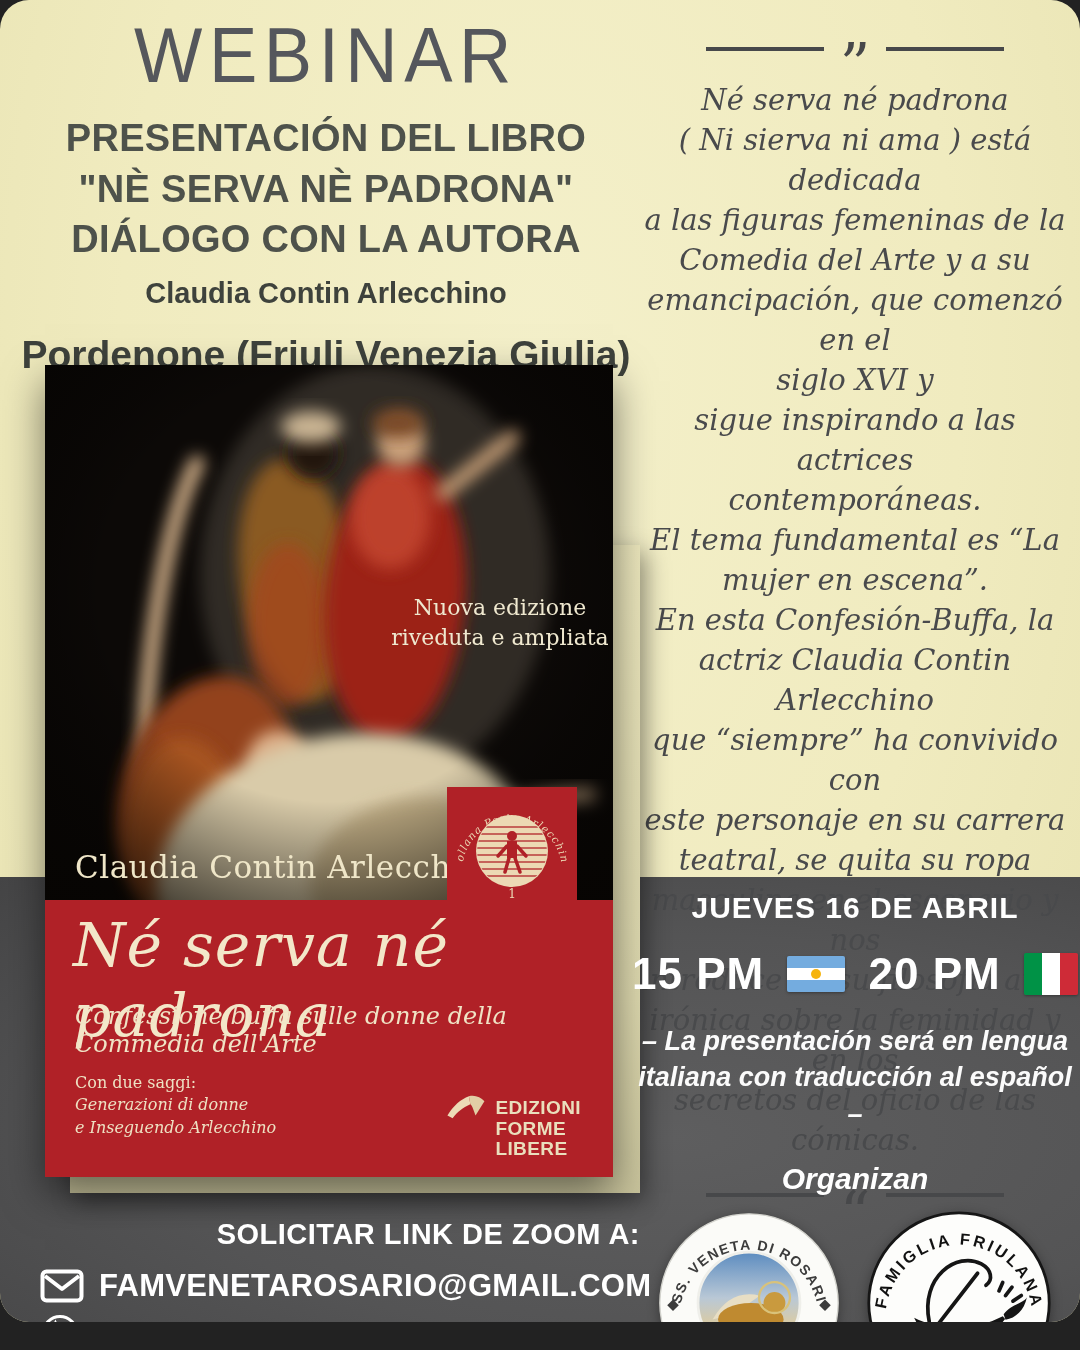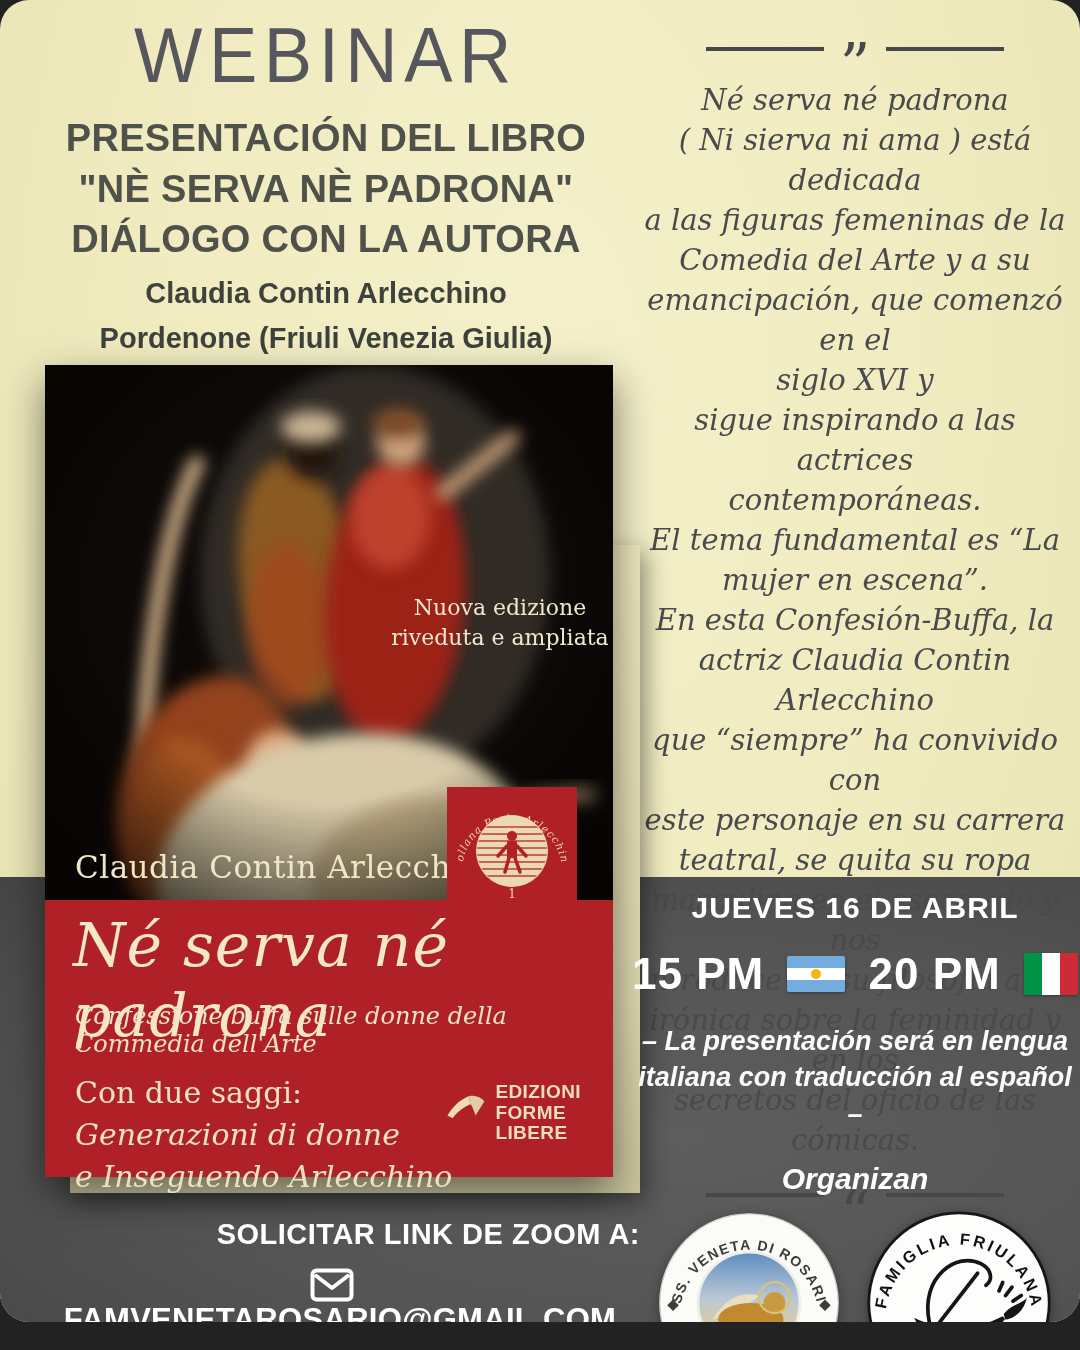--- a/index.html
+++ b/index.html
@@ -18,21 +18,21 @@
   .title-block{position:absolute;left:20px;top:14px;width:612px;text-align:center;}
   .webinar{
     margin:0;font-weight:100;font-size:77px;line-height:1.08;color:#55575c;
     letter-spacing:7px;transform:scaleX(.94);transform-origin:center;
   }
   .presentation-title{
     margin:16px 0 0 0;font-size:38px;line-height:1.33;font-weight:800;
     color:#4e524b;white-space:pre-line;letter-spacing:.3px;
   }
   .author-name{margin-top:12px;font-size:29px;font-weight:800;color:#3e423c;}
-  .author-location{margin-top:12px;font-size:29px;font-weight:800;color:#3e423c;}
+  .author-location{margin-top:23px;font-size:39px;font-weight:800;color:#3e423c;}
   
   .quote-block{position:absolute;left:632px;top:26px;width:446px;text-align:center;color:#48494b;}
   .quote-rule-row{display:flex;align-items:center;justify-content:center;height:46px;}
   .quote-rule{flex:0 0 118px;height:4px;background:#47484a;margin:0 16px;}
   .quote-mark{
     font-family:"DejaVu Serif", serif;font-size:60px;line-height:0;
     transform:translateY(16px);color:#47484a;
   }
   .quote-mark.bottom{transform:translateY(18px);}
   .quote-text{
@@ -65,25 +65,25 @@
   .cover-red-band{position:relative;width:568px;height:277px;background:#b02127;}
   .cover-title{
     position:absolute;left:28px;top:10px;margin:0;font-family:"DejaVu Serif", serif;
     font-style:italic;font-weight:500;font-size:60px;color:#f3e7c9;letter-spacing:1px;
   }
   .cover-subtitle{
     position:absolute;left:30px;top:102px;margin:0;font-family:"DejaVu Serif", serif;
     font-style:italic;font-size:24px;color:#f0e3c5;
   }
   .essays{position:absolute;left:30px;top:172px;font-family:"DejaVu Serif", serif;
-    font-size:30px;line-height:1.4;color:#eee1c3;}
+    font-size:16px;line-height:1.4;color:#eee1c3;}
   .essays .essay-line{font-style:italic;}
   .publisher{position:absolute;left:398px;top:182px;display:flex;align-items:flex-start;}
   .publisher-names{margin-left:8px;font-weight:700;font-size:19px;line-height:1.08;
-    color:#eadfbd;letter-spacing:.4px;}
+    color:#eadfbd;letter-spacing:.4px;margin-top:16px;}
   
   .event-block{position:absolute;left:632px;top:891px;width:446px;text-align:center;color:#ffffff;}
   .event-date{margin:0;font-size:30px;font-weight:800;letter-spacing:1px;}
   .time-row{margin-top:24px;display:flex;align-items:center;justify-content:space-between;}
   .time-label{font-size:44px;font-weight:800;letter-spacing:1px;}
   .flag{border-radius:2px;box-shadow:0 1px 3px rgba(0,0,0,.35);}
   .flag.argentina{
     position:relative;width:58px;height:36px;
     background:linear-gradient(180deg,#74acdf 0%,#74acdf 33%,#ffffff 33%,#ffffff 67%,#74acdf 67%,#74acdf 100%);
   }
@@ -99,21 +99,21 @@
     margin:24px 0 0 0;font-size:27px;line-height:1.35;font-style:italic;font-weight:600;
     white-space:pre-line;color:#fbfbfb;
   }
   .organizers-label{margin-top:30px;font-size:30px;font-style:italic;font-weight:600;}
   .logos-row{margin-top:14px;display:flex;justify-content:center;align-items:center;gap:26px;}
   .org-logo{filter:drop-shadow(0 3px 6px rgba(0,0,0,.35));}
   
   .contact-block{position:absolute;left:40px;top:1218px;width:600px;text-align:center;color:#ffffff;}
   .contact-heading{margin:0;font-size:29px;font-weight:800;letter-spacing:.5px;text-align:right;}
   .contact-rows{display:inline-block;text-align:left;margin-top:8px;}
-  .contact-row{display:flex;align-items:center;margin-top:9px;flex-direction:column;}
+  .contact-row{display:flex;align-items:center;margin-top:9px;}
   .contact-row .icon{flex:0 0 auto;margin-right:15px;display:flex;align-items:center;}
   .contact-email{font-size:31px;font-weight:800;letter-spacing:.3px;}
   .contact-phone{font-size:30px;font-weight:400;letter-spacing:.5px;}
 </style>
 </head>
 <body>
 
 <div class="poster">
 
   <div class="gray-panel"></div>

